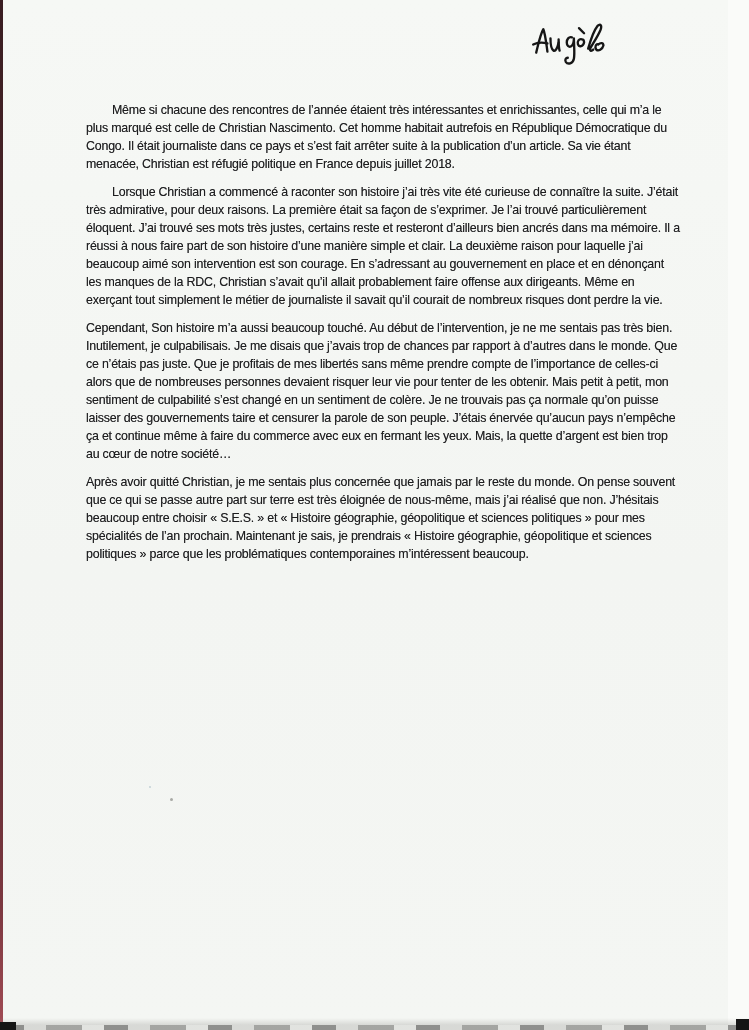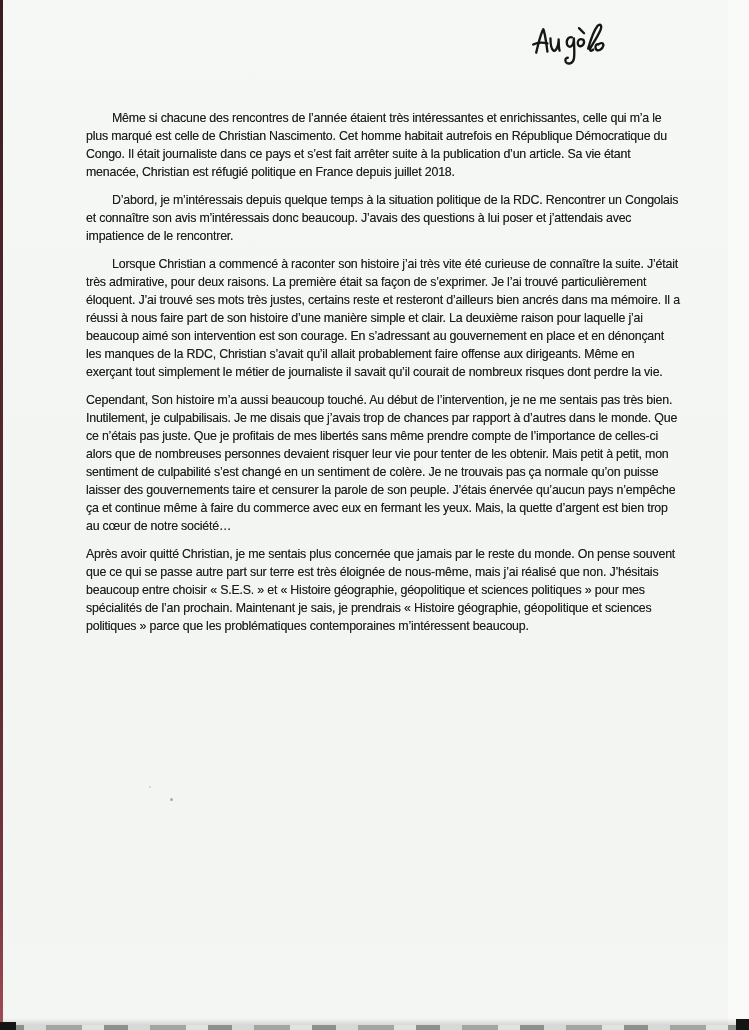--- a/index.html
+++ b/index.html
@@ -51,21 +51,21 @@
 
   
   .text-block {
     position:absolute; left:86px; top:101px; width:596px;
     color:#1e1e20;
     font-size:12.4px;
     line-height:18px;
     letter-spacing:-0.2px;
     text-shadow:0 0 0.5px rgba(25,25,28,0.55);
   }
-  .text-block p { margin:8px 0 10px 0; }
+  .text-block p { margin:0 0 10px 0; }
   .text-block p.indent { text-indent:26px; }
 
   
   .speck { position:absolute; border-radius:50%; }
   .speck-1 { left:170px; top:798px; width:3px; height:3px; background:#a9aaa6; }
   .speck-2 { left:149px; top:786px; width:2px; height:2px; background:#c3d0d6; }
 </style>
 </head>
 <body>
 
@@ -88,21 +88,20 @@
     <path d="M57,21 C54,20 52,23 53,26 C54,29 58,28 59,24 C59,22 58,21 57,21"></path>
     <path d="M54,10 L59,15"></path>
 
     <path d="M63,30 C65,23 68,13 72,8 C75,5 77,7 75,12 C72,19 67,26 65,30 C64,32 66,33 68,31"></path>
 
     <path d="M73,26 C71,25 69,28 71,31 C73,33 77,31 78,27 C78,24 75,24 73,26"></path>
   </svg>
 
   <div class="text-block">
     <p class="indent">Même si chacune des rencontres de l’année étaient très intéressantes et enrichissantes, celle qui m’a le plus marqué est celle de Christian Nascimento. Cet homme habitait autrefois en République Démocratique du Congo. Il était journaliste dans ce pays et s’est fait arrêter suite à la publication d’un article. Sa vie étant menacée, Christian est réfugié politique en France depuis juillet 2018.</p>
-    <p class="indent">D’abord, je m’intéressais depuis quelque temps à la situation politique de la RDC. Rencontrer un Congolais et connaître son avis m’intéressais donc beaucoup. J’avais des questions à lui poser et j’attendais avec impatience de le rencontrer.</p>
     <p class="indent">Lorsque Christian a commencé à raconter son histoire j’ai très vite été curieuse de connaître la suite. J’était très admirative, pour deux raisons. La première était sa façon de s’exprimer. Je l’ai trouvé particulièrement éloquent. J’ai trouvé ses mots très justes, certains reste et resteront d’ailleurs bien ancrés dans ma mémoire. Il a réussi à nous faire part de son histoire d’une manière simple et clair. La deuxième raison pour laquelle j’ai beaucoup aimé son intervention est son courage. En s’adressant au gouvernement en place et en dénonçant les manques de la RDC, Christian s’avait qu’il allait probablement faire offense aux dirigeants. Même en exerçant tout simplement le métier de journaliste il savait qu’il courait de nombreux risques dont perdre la vie.</p>
     <p>Cependant, Son histoire m’a aussi beaucoup touché. Au début de l’intervention, je ne me sentais pas très bien. Inutilement, je culpabilisais. Je me disais que j’avais trop de chances par rapport à d’autres dans le monde. Que ce n’étais pas juste. Que je profitais de mes libertés sans même prendre compte de l’importance de celles-ci alors que de nombreuses personnes devaient risquer leur vie pour tenter de les obtenir. Mais petit à petit, mon sentiment de culpabilité s’est changé en un sentiment de colère. Je ne trouvais pas ça normale qu’on puisse laisser des gouvernements taire et censurer la parole de son peuple. J’étais énervée qu’aucun pays n’empêche ça et continue même à faire du commerce avec eux en fermant les yeux. Mais, la quette d’argent est bien trop au cœur de notre société…</p>
     <p>Après avoir quitté Christian, je me sentais plus concernée que jamais par le reste du monde. On pense souvent que ce qui se passe autre part sur terre est très éloignée de nous-même, mais j’ai réalisé que non. J’hésitais beaucoup entre choisir « S.E.S. » et « Histoire géographie, géopolitique et sciences politiques » pour mes spécialités de l’an prochain. Maintenant je sais, je prendrais « Histoire géographie, géopolitique et sciences politiques » parce que les problématiques contemporaines m’intéressent beaucoup.</p>
   </div>
 
   <div class="speck speck-1"></div>
   <div class="speck speck-2"></div>
 
   <div class="bottom-fade"></div>
   <div class="bottom-band"></div>

